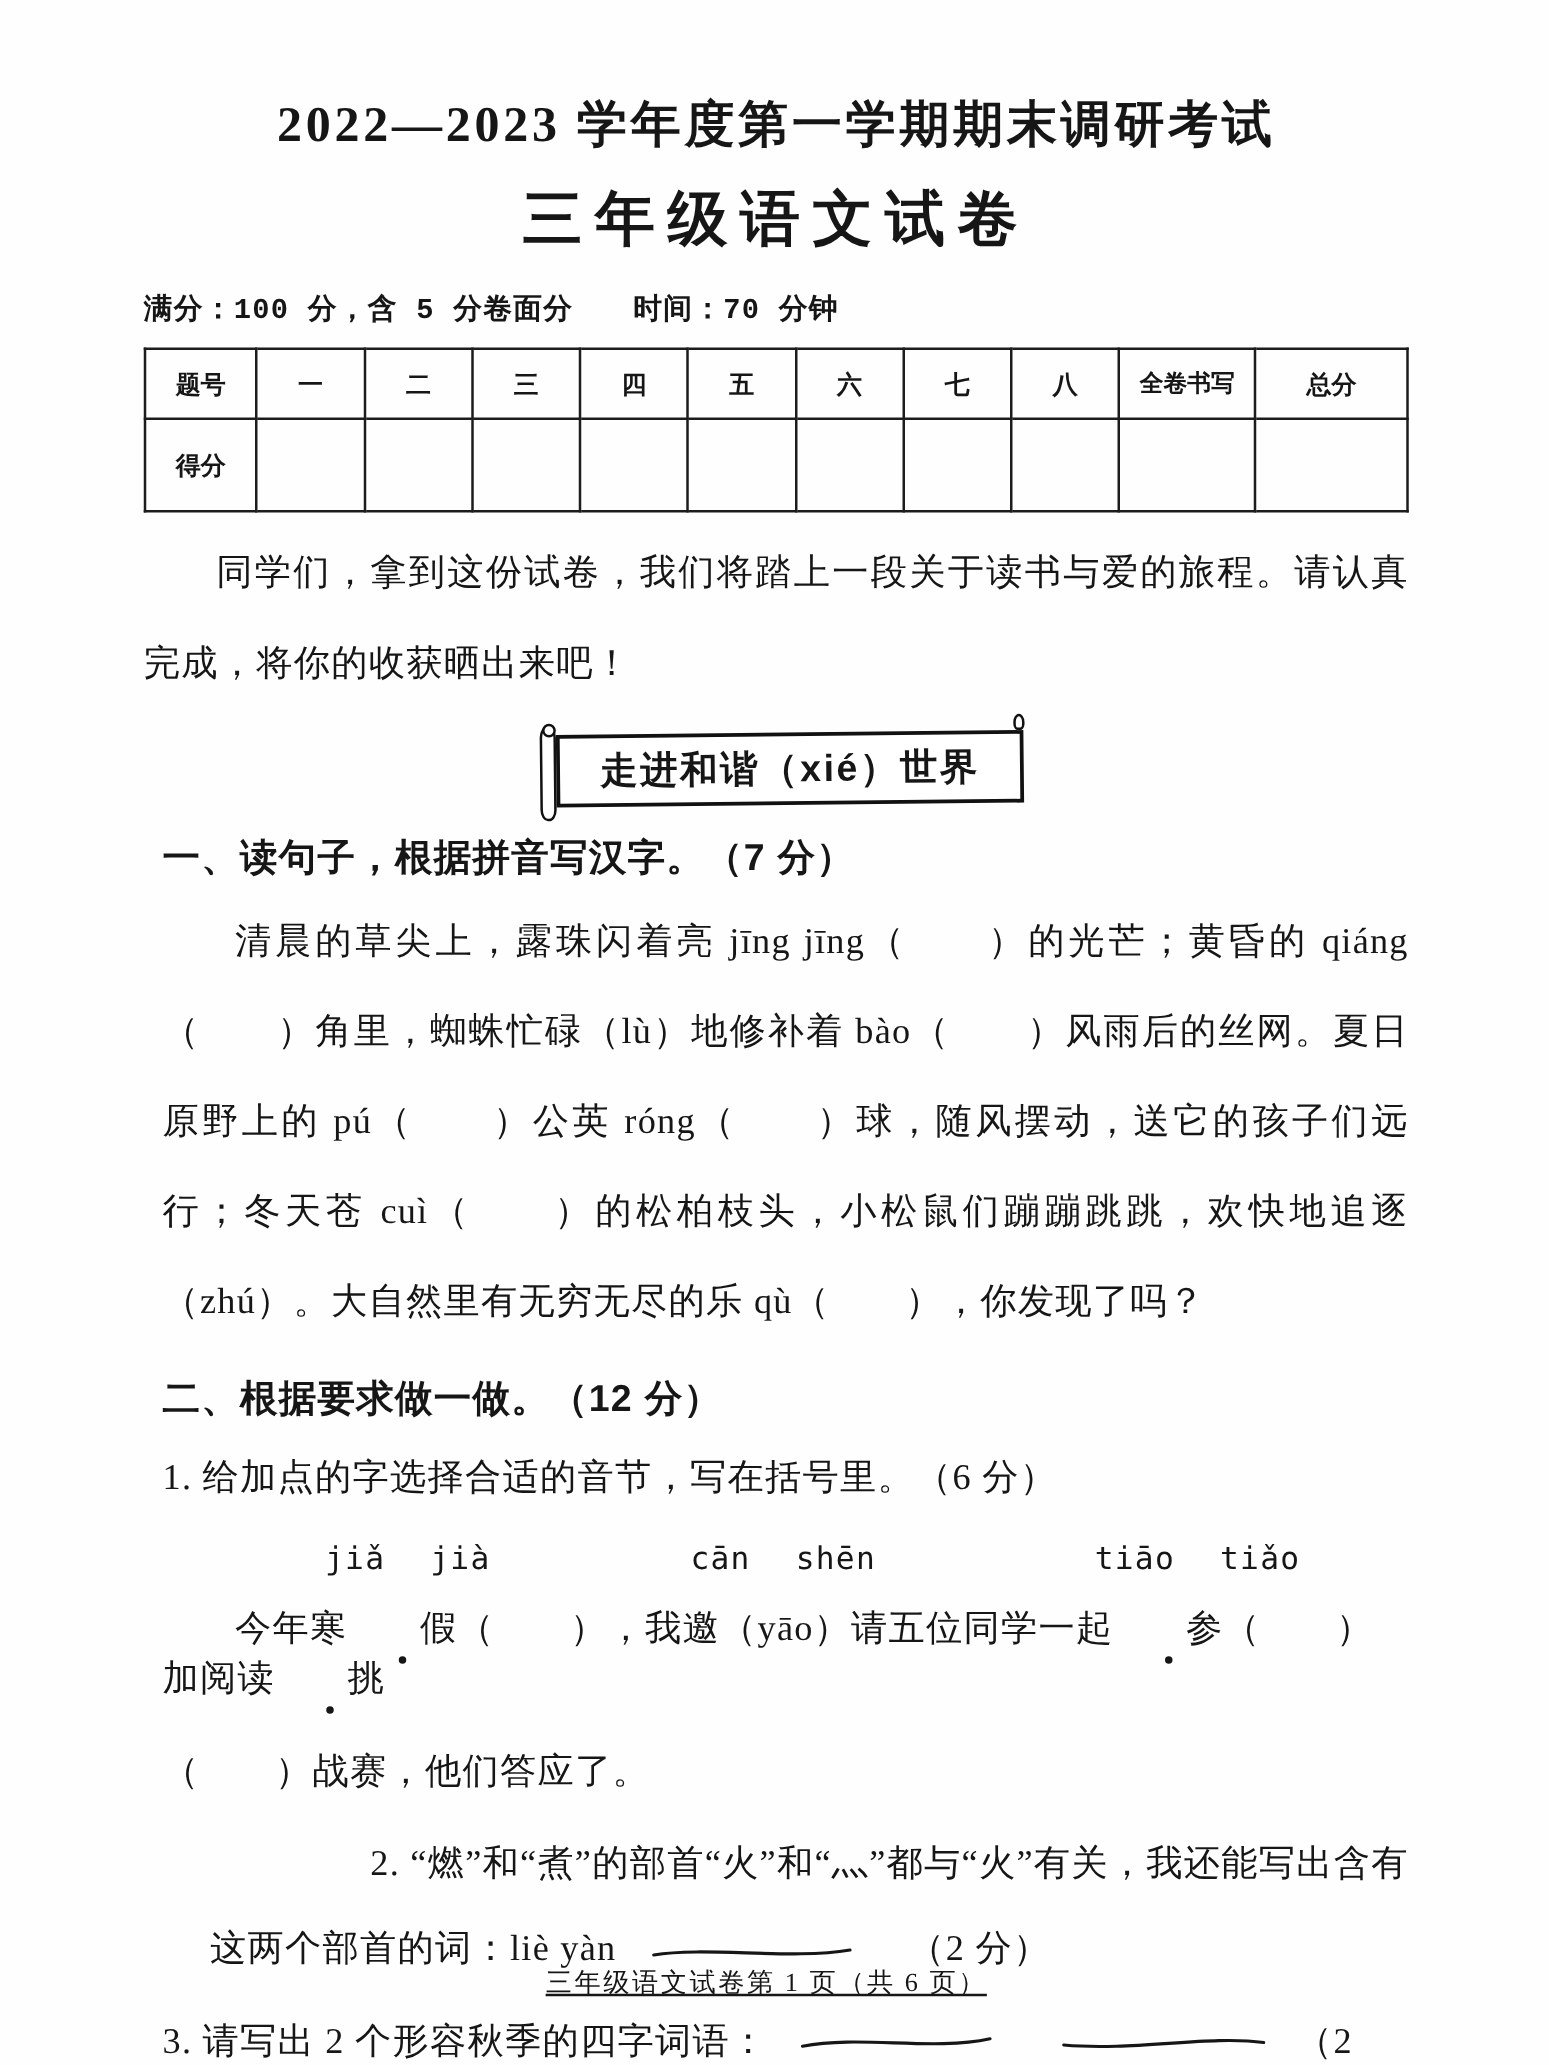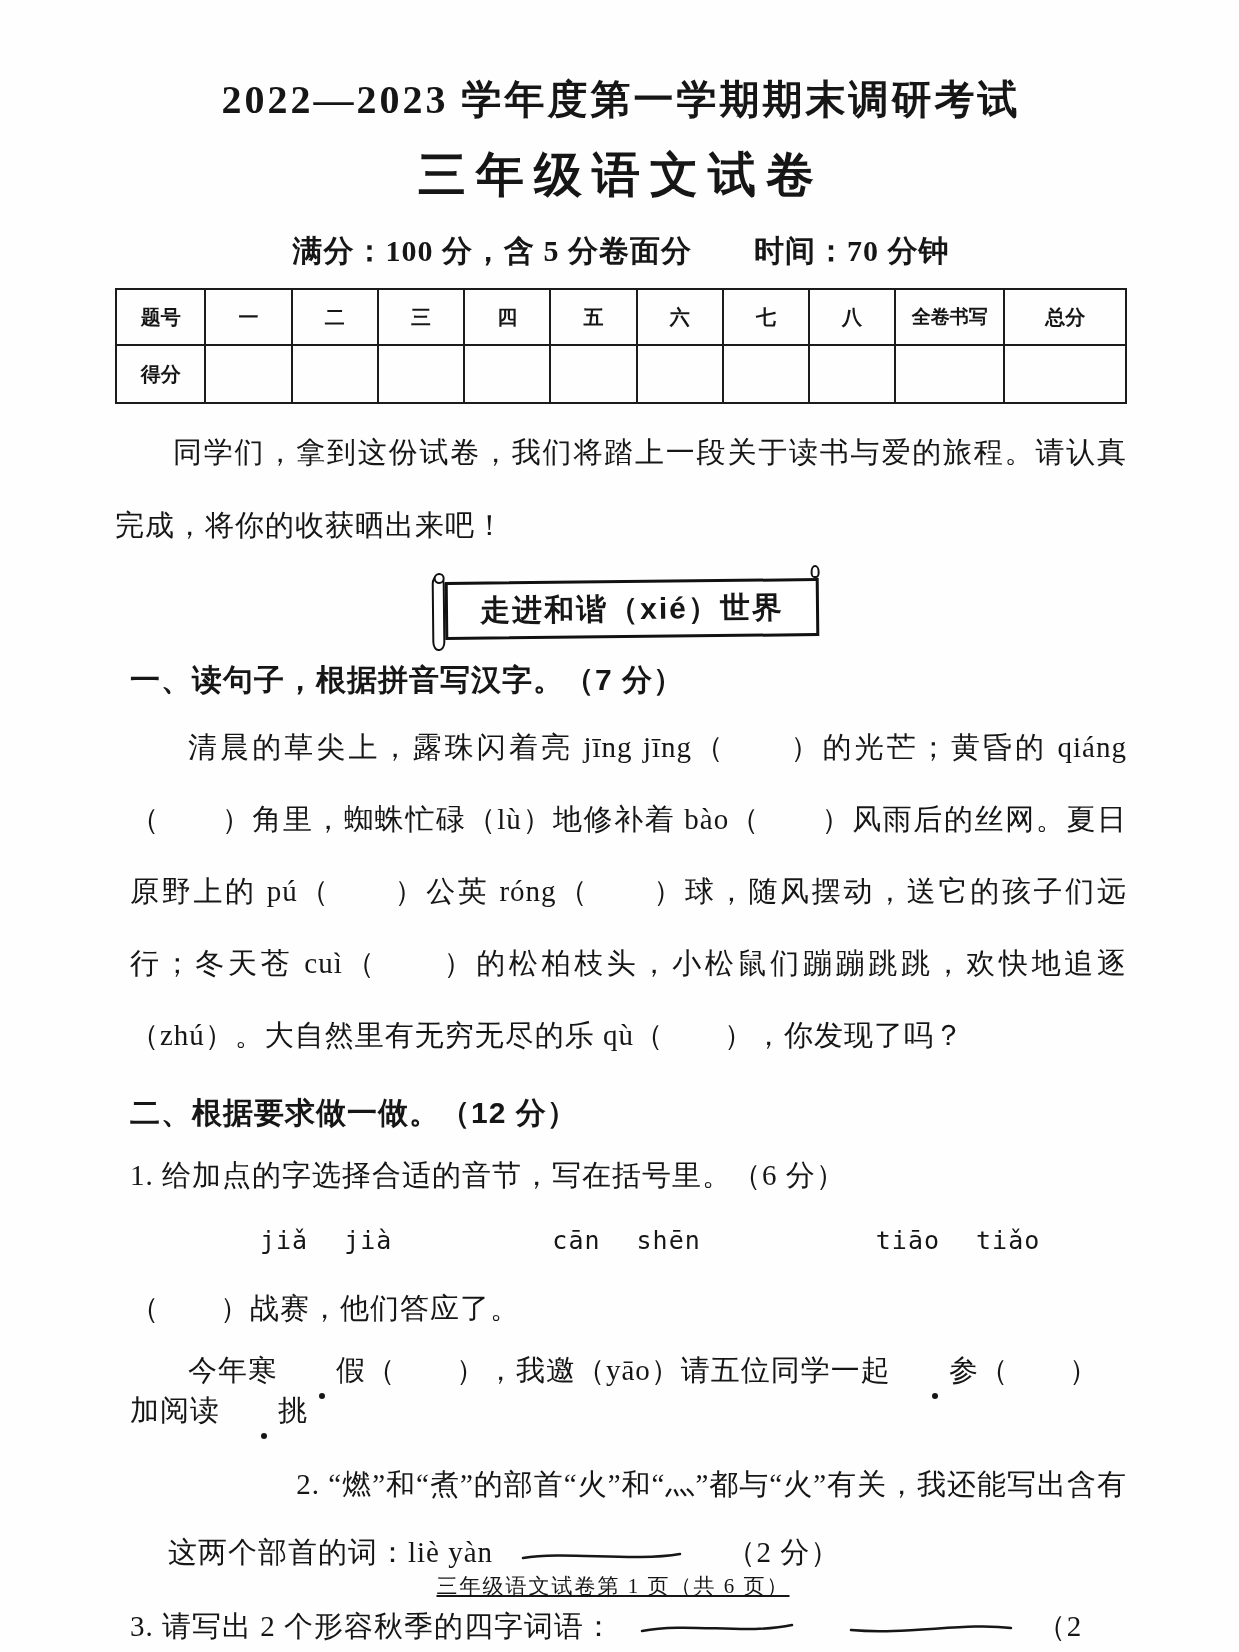--- a/index.html
+++ b/index.html
@@ -23,45 +23,44 @@
     font-family:"Liberation Serif", serif;
   }
   .paper-title {
     text-align:center;
     font-size:48px; font-weight:900;
     letter-spacing:10px;
     margin-top:16px;
     font-family:"Liberation Sans", sans-serif;
   }
   .meta-line {
-    text-align:center;
-    font-size:30px; font-weight:700;
+    font-size:23px; font-weight:700;
     margin-top:24px;
     letter-spacing:1px;
-    font-family:Liberation Serif, serif;
+    font-family:Liberation Mono, monospace;
   }
 
   
   table.score-table {
     width:100%;
     margin-top:16px;
     border-collapse:collapse;
     table-layout:fixed;
   }
   .score-table td {
     border:2.5px solid #1c1c1c;
     text-align:center;
     vertical-align:middle;
     font-family:"Liberation Sans", sans-serif;
     font-size:20px;
     font-weight:700;
     color:#161616;
   }
   .score-table tr.head-row td { height:56px; }
-  .score-table tr.score-row td { height:58px; }
+  .score-table tr.score-row td { height:74px; }
   .score-table td.small-label { font-size:19px; letter-spacing:0; }
 
   
   .intro {
     margin-top:12px;
     font-size:29px;
     line-height:73px;
     text-indent:2em;
     letter-spacing:1px;
     text-align:justify;
@@ -237,22 +236,22 @@
     <div class="sec-heading">二、根据要求做一做。（12 分）</div>
 
     <div class="q-line q1-prompt">1. 给加点的字选择合适的音节，写在括号里。（6 分）</div>
 
     <div class="pinyin-row">
       <span class="opt opt-1">jiǎ jià</span>
       <span class="opt opt-2">cān shēn</span>
       <span class="opt opt-3">tiāo tiǎo</span>
     </div>
 
+    <div class="q-line q1-sent1"><span>今年寒</span><span class="dotchar">假</span><span>（　　），我邀（yāo）请五位同学一起</span><span class="dotchar">参</span><span>（　　）加阅读</span><span class="dotchar">挑</span></div>
     <div class="q-line q1-sent2">（　　）战赛，他们答应了。</div>
-    <div class="q-line q1-sent1"><span>今年寒</span><span class="dotchar">假</span><span>（　　），我邀（yāo）请五位同学一起</span><span class="dotchar">参</span><span>（　　）加阅读</span><span class="dotchar">挑</span></div>
 
     <div class="q-line q2-line1 hang">2. “燃”和“煮”的部首“火”和“灬”都与“火”有关，我还能写出含有</div>
     <div class="q-line q2-line2">
       <span>这两个部首的词：liè yàn</span>
       <svg class="answer-line" width="165" height="18" style="margin-left:18px;">
         <path d="M4,12 C45,5 115,16 161,8" stroke="#161616" stroke-width="2.5" fill="none" stroke-linecap="round"></path>
       </svg>
       <span class="score-paren" style="margin-left:34px;">（2 分）</span>
     </div>
 

